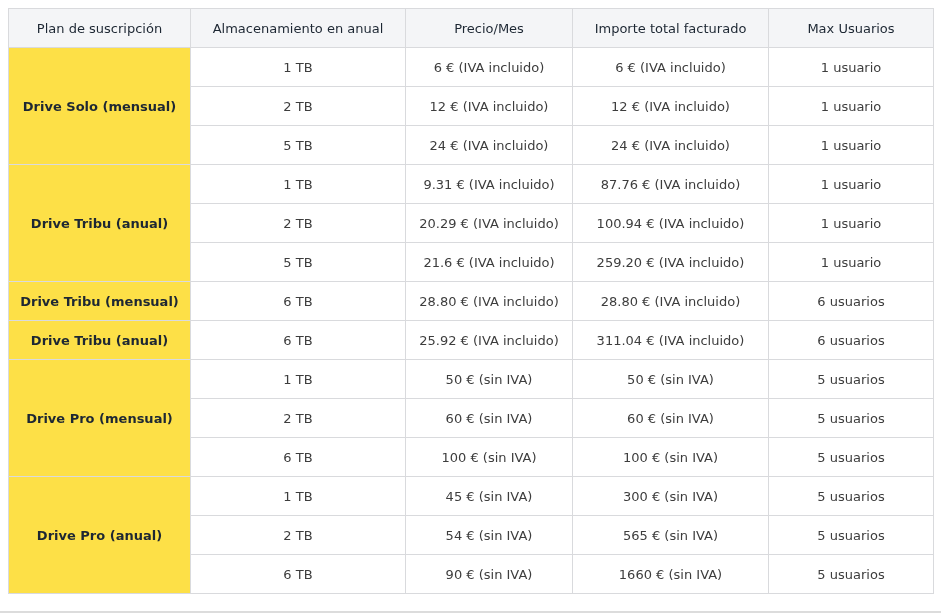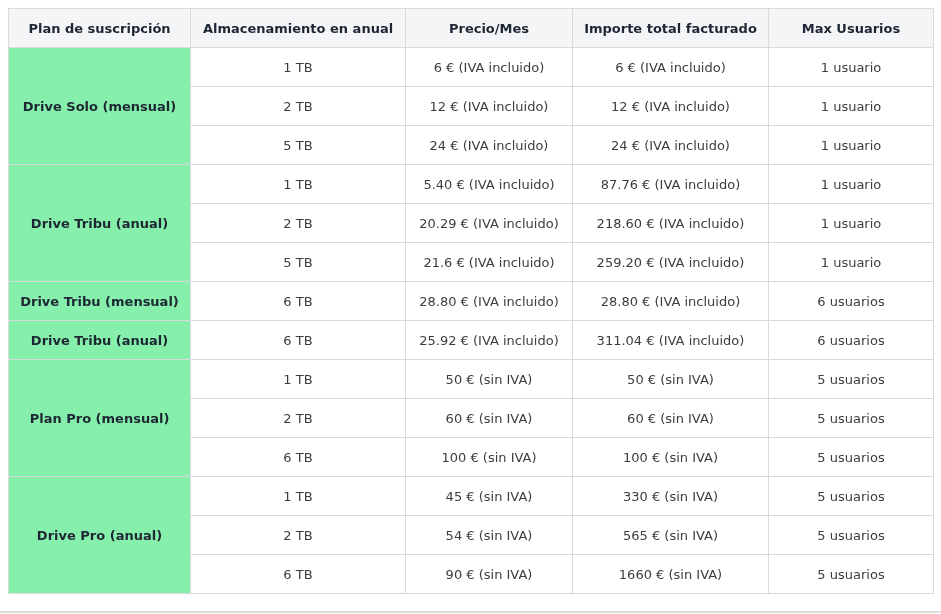--- a/index.html
+++ b/index.html
@@ -30,28 +30,28 @@
     text-align: center;
     vertical-align: middle;
     height: 39px;
     padding: 0 4px;
     font-size: 13px;
     box-sizing: border-box;
   }
   table.pricing th {
     background: #f4f5f7;
     color: #1d2733;
-    font-weight: bold;
+    font-weight: normal;
   }
   table.pricing td {
     color: #3d3d3d;
     background: #ffffff;
   }
   table.pricing td.plan {
-    background: #86efac;
+    background: #fde047;
     color: #1d2733;
     font-weight: bold;
   }
   .hscrollbar {
     position: absolute;
     left: 0;
     bottom: 1px;
     width: 100%;
     height: 2px;
     background: #dcdcdc;
@@ -94,28 +94,28 @@
         </tr>
         <tr>
           <td>5 TB</td>
           <td>24 € (IVA incluido)</td>
           <td>24 € (IVA incluido)</td>
           <td>1 usuario</td>
         </tr>
         <tr>
           <td class="plan" rowspan="3">Drive Tribu (anual)</td>
           <td>1 TB</td>
-          <td>5.40 € (IVA incluido)</td>
+          <td>9.31 € (IVA incluido)</td>
           <td>87.76 € (IVA incluido)</td>
           <td>1 usuario</td>
         </tr>
         <tr>
           <td>2 TB</td>
           <td>20.29 € (IVA incluido)</td>
-          <td>218.60 € (IVA incluido)</td>
+          <td>100.94 € (IVA incluido)</td>
           <td>1 usuario</td>
         </tr>
         <tr>
           <td>5 TB</td>
           <td>21.6 € (IVA incluido)</td>
           <td>259.20 € (IVA incluido)</td>
           <td>1 usuario</td>
         </tr>
         <tr>
           <td class="plan" rowspan="1">Drive Tribu (mensual)</td>
@@ -125,21 +125,21 @@
           <td>6 usuarios</td>
         </tr>
         <tr>
           <td class="plan" rowspan="1">Drive Tribu (anual)</td>
           <td>6 TB</td>
           <td>25.92 € (IVA incluido)</td>
           <td>311.04 € (IVA incluido)</td>
           <td>6 usuarios</td>
         </tr>
         <tr>
-          <td class="plan" rowspan="3">Plan Pro (mensual)</td>
+          <td class="plan" rowspan="3">Drive Pro (mensual)</td>
           <td>1 TB</td>
           <td>50 € (sin IVA)</td>
           <td>50 € (sin IVA)</td>
           <td>5 usuarios</td>
         </tr>
         <tr>
           <td>2 TB</td>
           <td>60 € (sin IVA)</td>
           <td>60 € (sin IVA)</td>
           <td>5 usuarios</td>
@@ -147,21 +147,21 @@
         <tr>
           <td>6 TB</td>
           <td>100 € (sin IVA)</td>
           <td>100 € (sin IVA)</td>
           <td>5 usuarios</td>
         </tr>
         <tr>
           <td class="plan" rowspan="3">Drive Pro (anual)</td>
           <td>1 TB</td>
           <td>45 € (sin IVA)</td>
-          <td>330 € (sin IVA)</td>
+          <td>300 € (sin IVA)</td>
           <td>5 usuarios</td>
         </tr>
         <tr>
           <td>2 TB</td>
           <td>54 € (sin IVA)</td>
           <td>565 € (sin IVA)</td>
           <td>5 usuarios</td>
         </tr>
         <tr>
           <td>6 TB</td>

